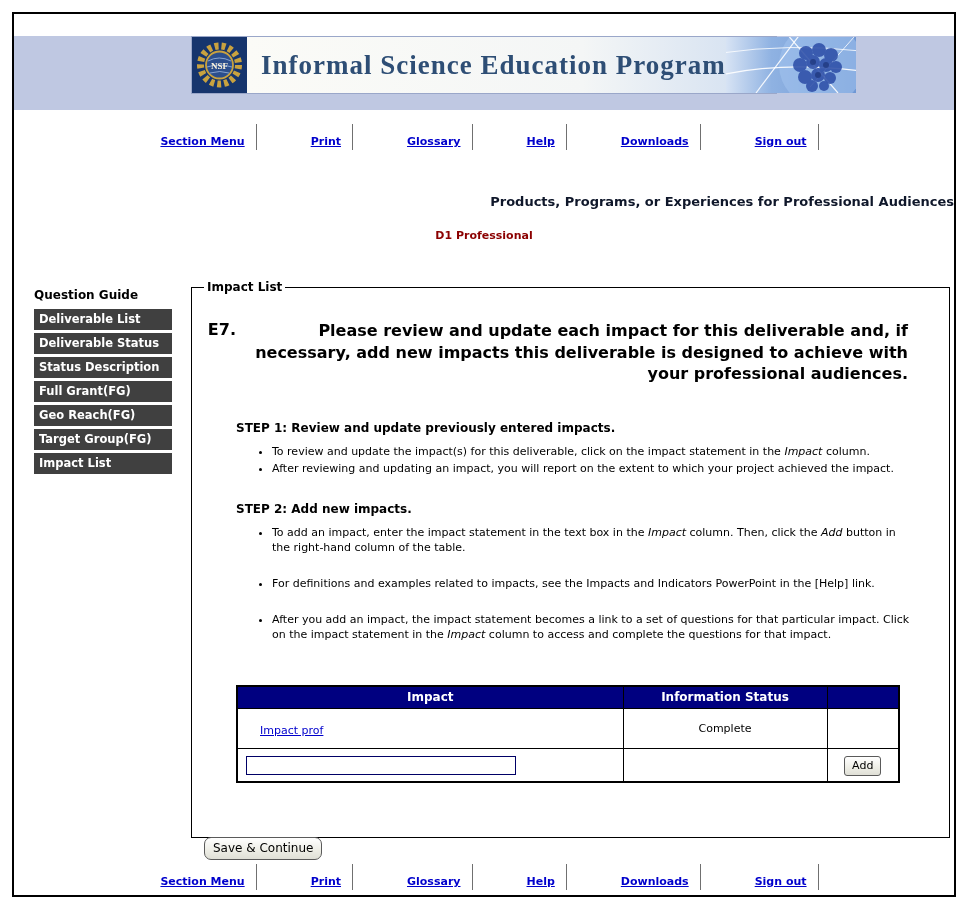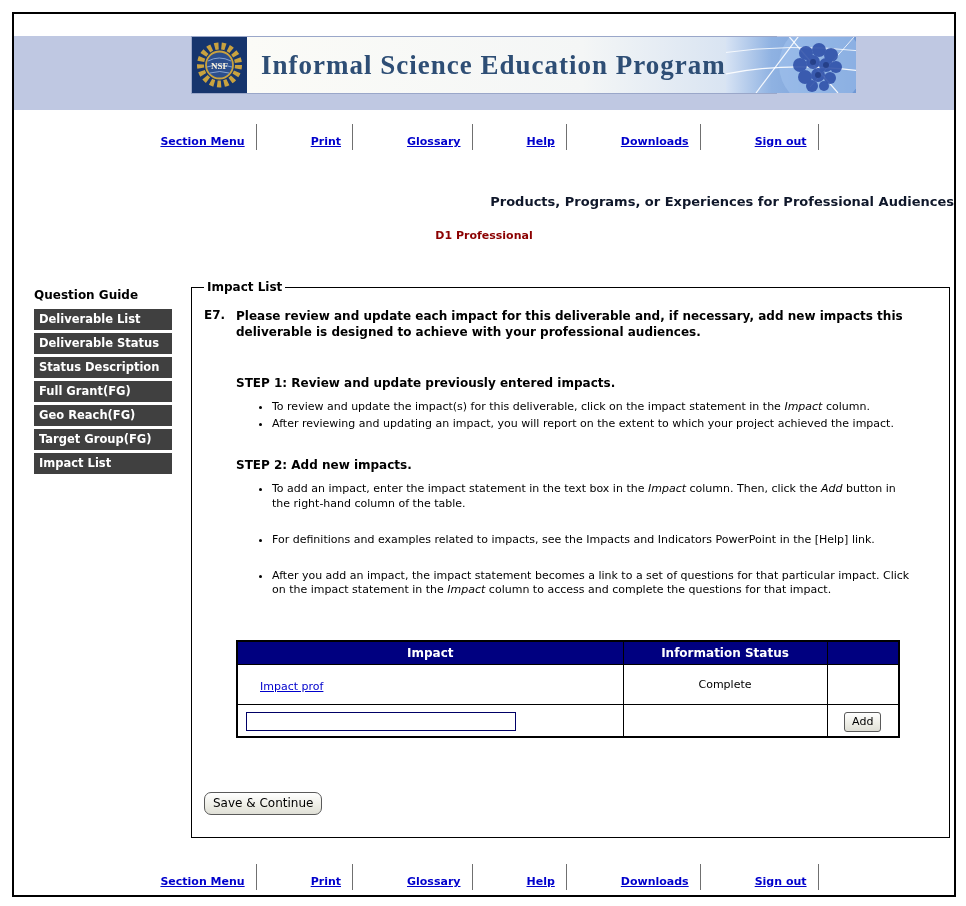--- a/index.html
+++ b/index.html
@@ -70,21 +70,21 @@
   }
 
   fieldset.main-fieldset {
     flex: 0 0 759px; width: 759px; height: 558px;
     border: 1px solid #000000; padding: 0 12px;
   }
   fieldset.main-fieldset legend {
     font-size: 12px; font-weight: bold; color: #000; padding: 0 3px; margin-left: 0px;
   }
 
-  .question-block { display: flex; margin-top: 14px; font-size: 12px; font-weight: bold; color: #000; }
+  .question-block { display: flex; margin-top: 26px; font-size: 16px; font-weight: bold; color: #000; text-align: right; }
   .q-num { width: 32px; flex: 0 0 32px; }
   .q-text { width: 672px; line-height: 1.35; }
 
   .step-heading { margin: 36px 0 0 32px; font-size: 12px; font-weight: bold; color: #000; }
   .step-heading.step2 { margin-top: 26px; }
 
   ul.step-bullets { margin: 10px 0 0 52px; padding-left: 16px; width: 660px; }
   ul.step-bullets li { font-size: 11px; color: #000; line-height: 1.35; }
   ul.step-bullets.tight li + li { margin-top: 2px; }
   ul.step-bullets.spaced li + li { margin-top: 21px; }

